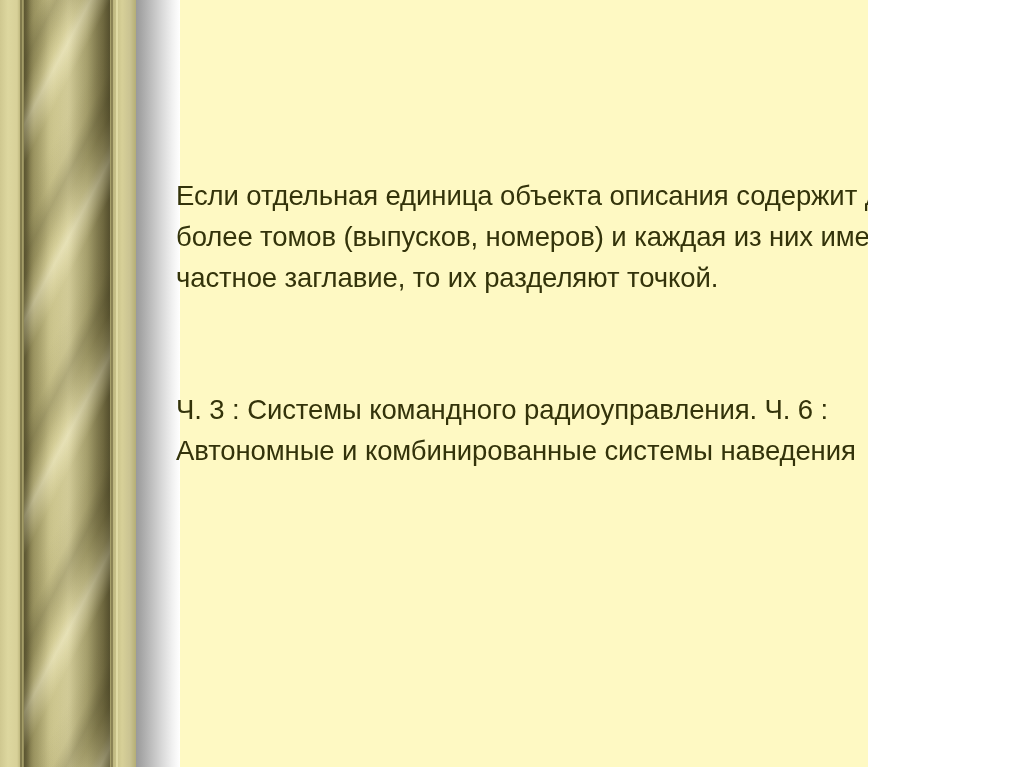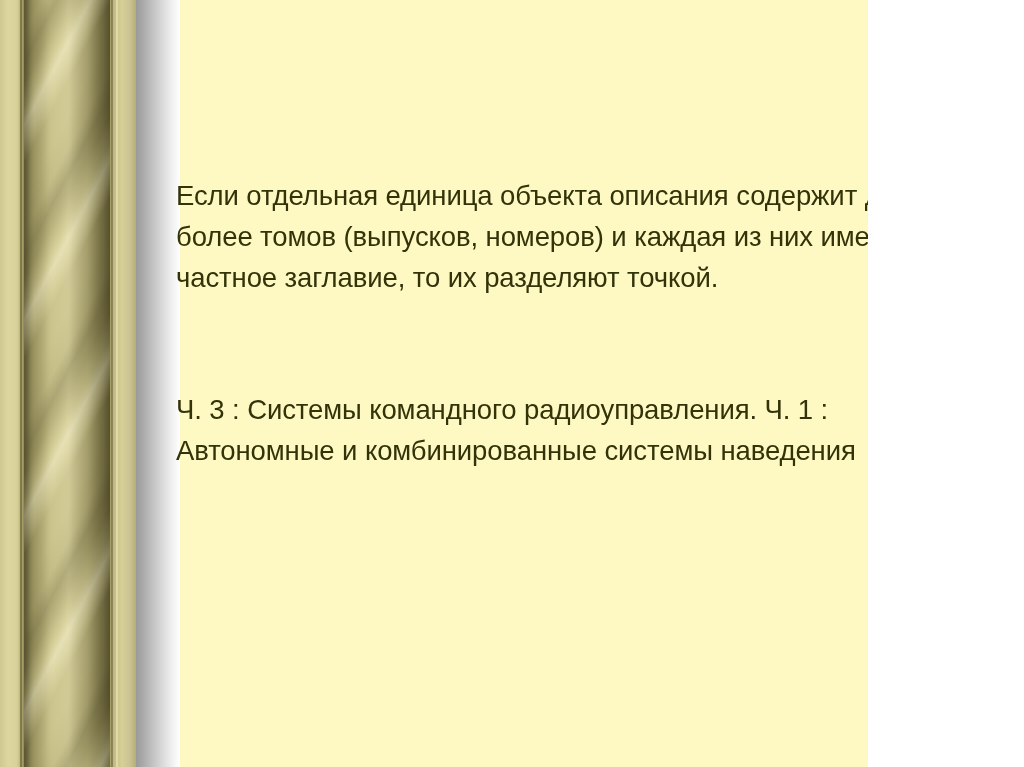--- a/index.html
+++ b/index.html
@@ -164,16 +164,16 @@
     <div class="col-shade"></div>
     <div class="col-line l1"></div>
     <div class="col-line l2"></div>
     <div class="col-line l3"></div>
   </div>
 
   <div class="column-shadow"></div>
 
   <div class="content">
     <div class="para para-1">Если отдельная единица объекта описания содержит два и более томов (выпусков, номеров) и каждая из них имеет свое частное заглавие, то их разделяют точкой.</div>
-    <div class="para para-2">Ч. 3 : Системы командного радиоуправления. Ч. 1 : Автономные и комбинированные системы наведения</div>
+    <div class="para para-2">Ч. 3 : Системы командного радиоуправления. Ч. 6 : Автономные и комбинированные системы наведения</div>
   </div>
 
 </div>
 
 </body></html>

